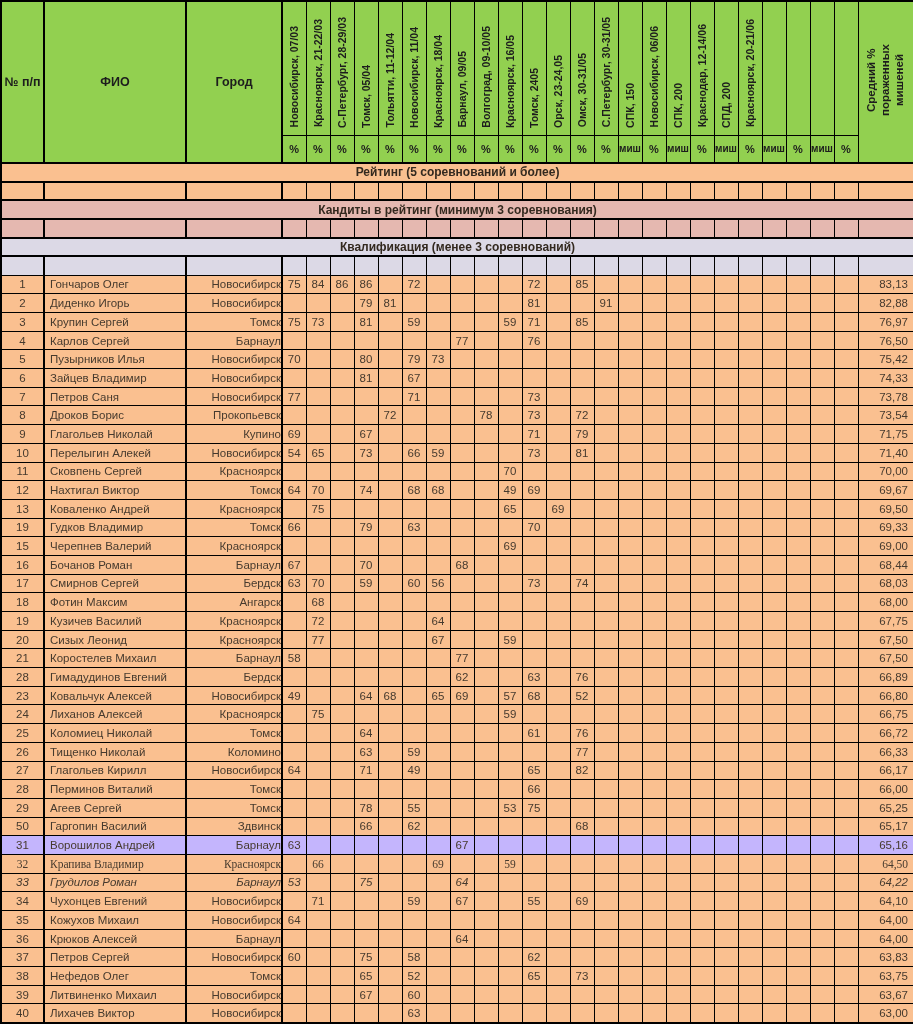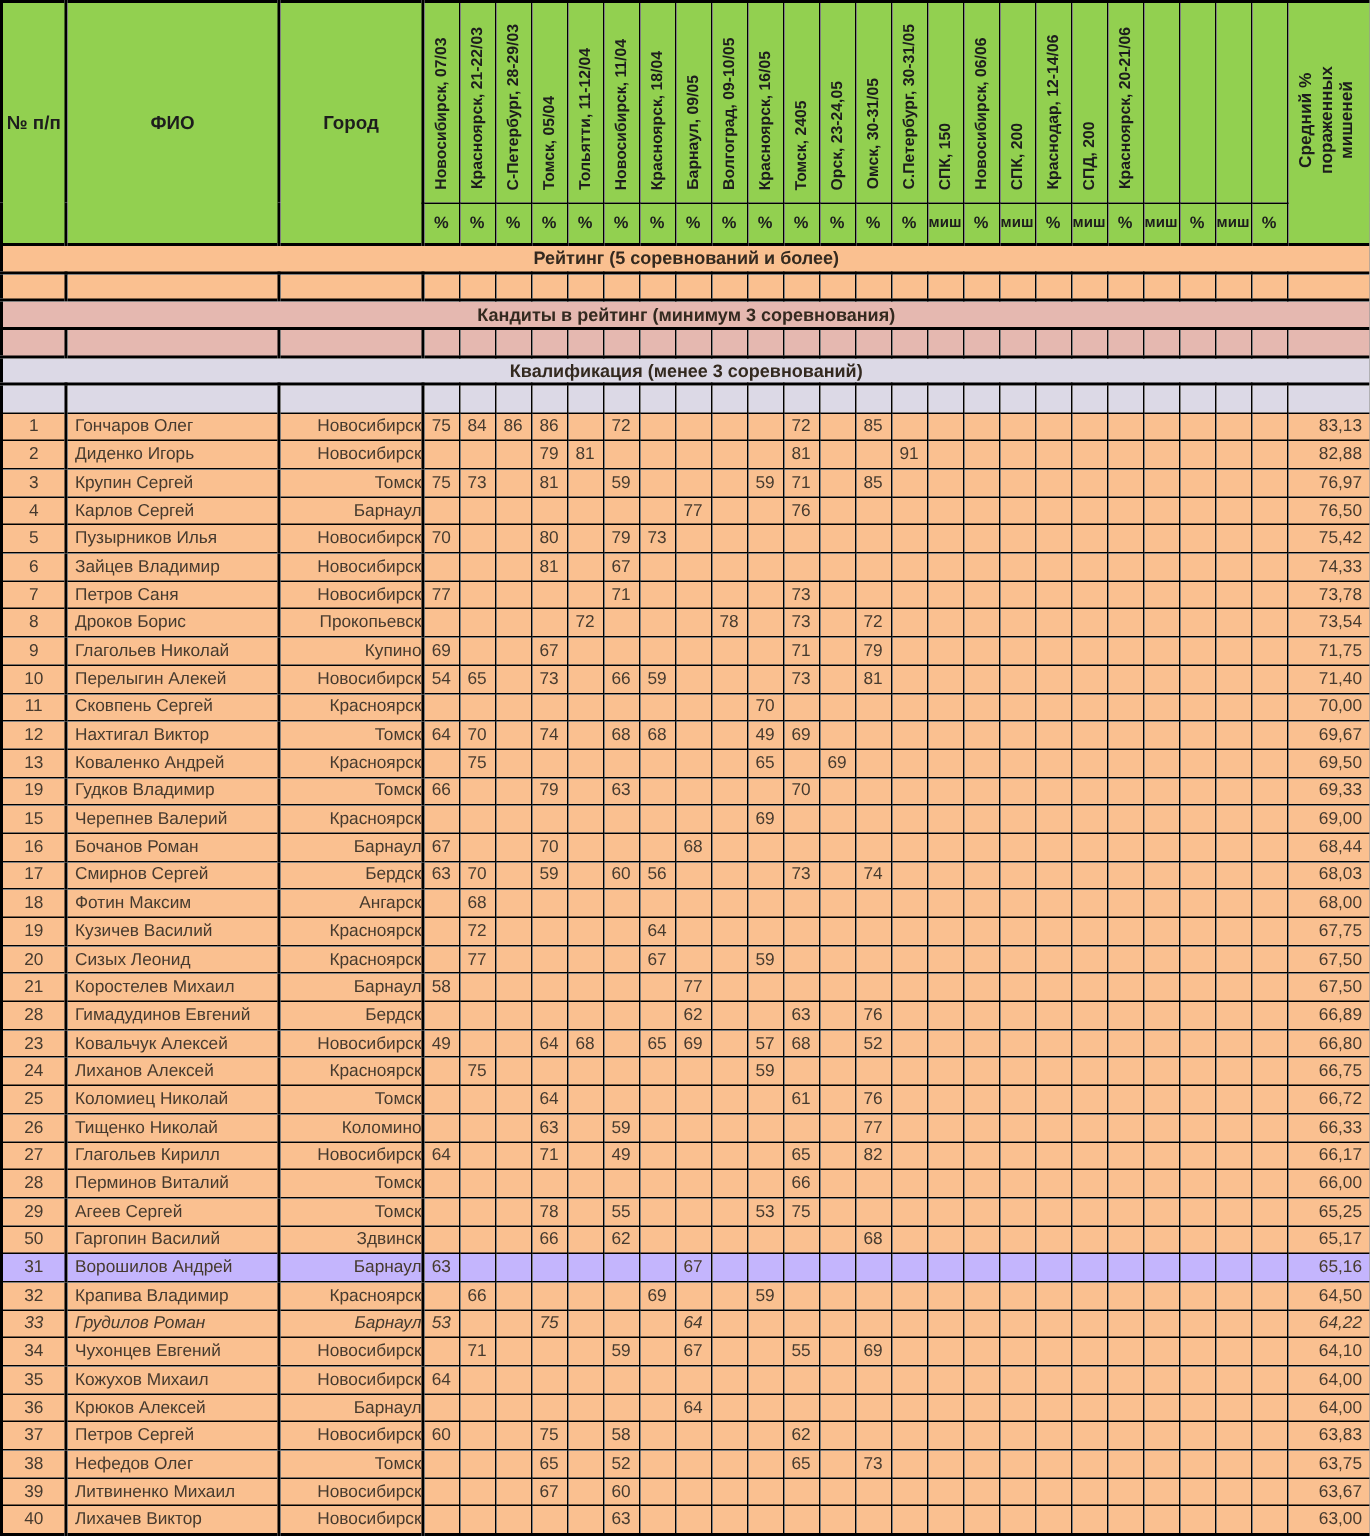--- a/index.html
+++ b/index.html
@@ -1157,21 +1157,21 @@
           <td class="v"></td>
           <td class="v"></td>
           <td class="v"></td>
           <td class="v"></td>
           <td class="v"></td>
           <td class="v"></td>
           <td class="v"></td>
           <td class="v"></td>
           <td class="avg">65,16</td>
         </tr>
-        <tr class="r" style="background: rgb(250, 192, 144);">
+        <tr class="r" style="background: rgb(250, 192, 144); font-family: Liberation Serif, serif;">
           <td class="num tr2">32</td>
           <td class="nm tr2">Крапива Владимир</td>
           <td class="ct tr2">Красноярск</td>
           <td class="v"></td>
           <td class="v">66</td>
           <td class="v"></td>
           <td class="v"></td>
           <td class="v"></td>
           <td class="v"></td>
           <td class="v">69</td>

